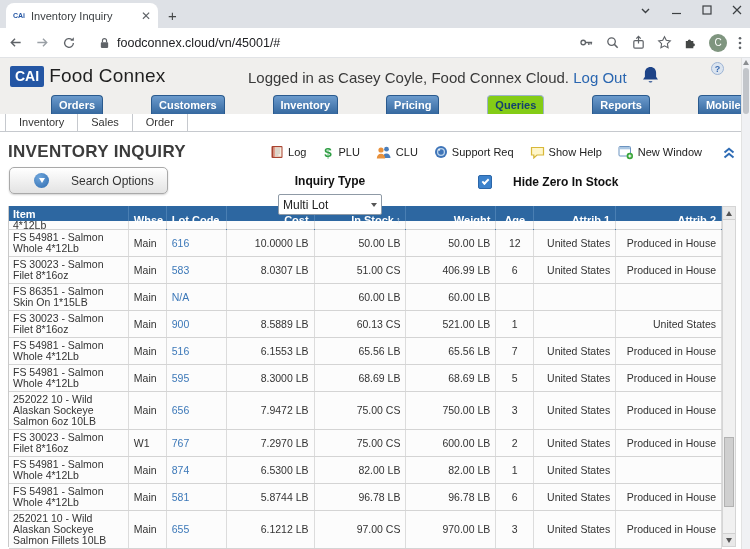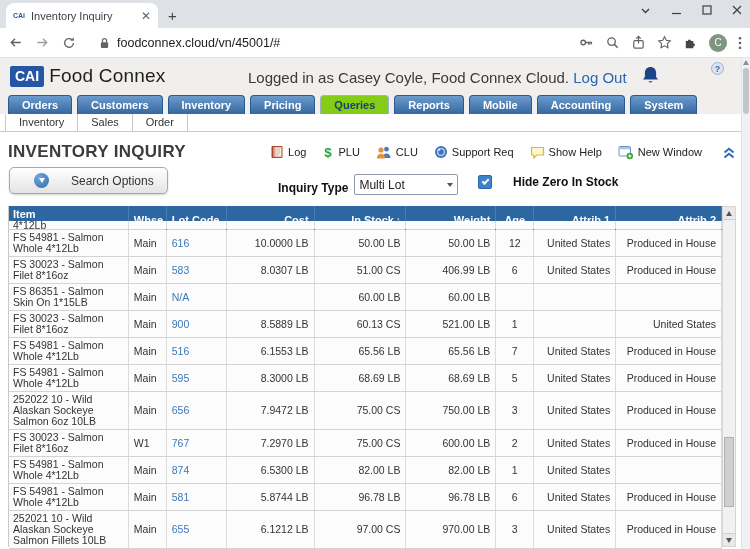--- a/index.html
+++ b/index.html
@@ -37,23 +37,23 @@
   .logo-name { font-size:19px; color:#1f1f1f; font-weight:500; letter-spacing:0.2px; }
   .login-group { position:absolute; left:248px; top:8px; display:flex; align-items:flex-start; gap:14px; }
   .login-text { font-size:15px; color:#3a3a3a; padding-top:3px; }
   .login-text a { color:#2a66b0; }
   .help-bubble { position:absolute; right:26px; top:4px; width:13px; height:13px; border-radius:50%;
                  background:#dbe4ef; border:1px solid #9db4d4; color:#3a6ab0; font-size:9px; font-weight:bold;
                  display:flex; align-items:center; justify-content:center; }
 
   
   .main-tabs { display:flex; gap:5px; padding-left:8px; height:19px; align-items:flex-end; }
-  .tab { height:19px; line-height:18px; padding:0 13px; font-size:11px; font-weight:bold; color:#fff;
+  .tab { height:19px; line-height:18px; padding:0 7px; font-size:11px; font-weight:bold; color:#fff;
          background:linear-gradient(#6c9bcd,#35689f); border:1px solid #2a5a8e; border-bottom:none;
-         border-radius:4px 4px 0 0; cursor:default; }
+         border-radius:4px 4px 0 0; cursor:default;margin-left:43px; }
   .tab.active { background:#84cc16; color:#14406e; border-color:#9db4c9; }
 
   .sub-tabs { background:#fff; height:18px; display:flex; border-bottom:1px solid #c6c9ce; padding-left:5px; }
   .subtab { font-size:11px; color:#333; padding:0 13px; line-height:17px; border-right:1px solid #c6c9ce; }
   .subtab:first-child { border-left:1px solid #c6c9ce; }
 
   
   .title-row { display:flex; justify-content:space-between; align-items:center; padding:10px 14px 4px 8px; }
   .page-title { font-size:17px; font-weight:bold; color:#3c3c3c; letter-spacing:0.3px; }
   .toolbar { display:flex; align-items:center; gap:16px; }
@@ -61,21 +61,21 @@
   .collapse-ic { margin-left:4px; }
 
   
   .controls { position:relative; height:38px; }
   .search-btn { position:absolute; left:9px; top:1px; display:flex; align-items:center; gap:22px;
                 background:linear-gradient(#ffffff,#e3e3e3); border:1px solid #a9a9a9; border-radius:5px;
                 box-shadow:0 1px 2px rgba(0,0,0,.18); padding:5px 13px 5px 24px; font-size:12px; color:#333; }
   .sb-circle { width:15px; height:15px; border-radius:50%; background:radial-gradient(circle at 35% 30%, #6fa6dc, #2f6cb0);
                display:flex; align-items:center; justify-content:center; }
   .sb-arrow { width:0; height:0; border-left:3.5px solid transparent; border-right:3.5px solid transparent; border-top:5px solid #fff; }
-  .inq-group { position:absolute; left:278px; top:8px; display:flex; align-items:flex-end; gap:6px; }
+  .inq-group { position:absolute; left:278px; top:8px; display:flex; align-items:center; gap:6px;flex-direction:column; }
   .inq-label { font-size:12px; font-weight:bold; color:#111; }
   .select { width:104px; height:21px; border:1px solid #8f9aa6; background:#fff; border-radius:2px;
             font-size:12px; color:#222; display:flex; align-items:center; padding:0 4px; justify-content:space-between; }
   .sel-chev { width:0; height:0; border-left:3.5px solid transparent; border-right:3.5px solid transparent; border-top:4px solid #555; }
   .chk-group { position:absolute; left:478px; top:9px; display:flex; align-items:center; gap:21px; }
   .checkbox { width:14px; height:14px; background:#3c82cc; border:1px solid #2b66a8; border-radius:2px; position:relative; }
   .checkbox .mark { position:absolute; left:3px; top:3px; width:7px; height:4px;
                     border-left:2px solid #fff; border-bottom:2px solid #fff; transform:rotate(-45deg); }
   .chk-label { font-size:12px; font-weight:bold; color:#111; }
 

